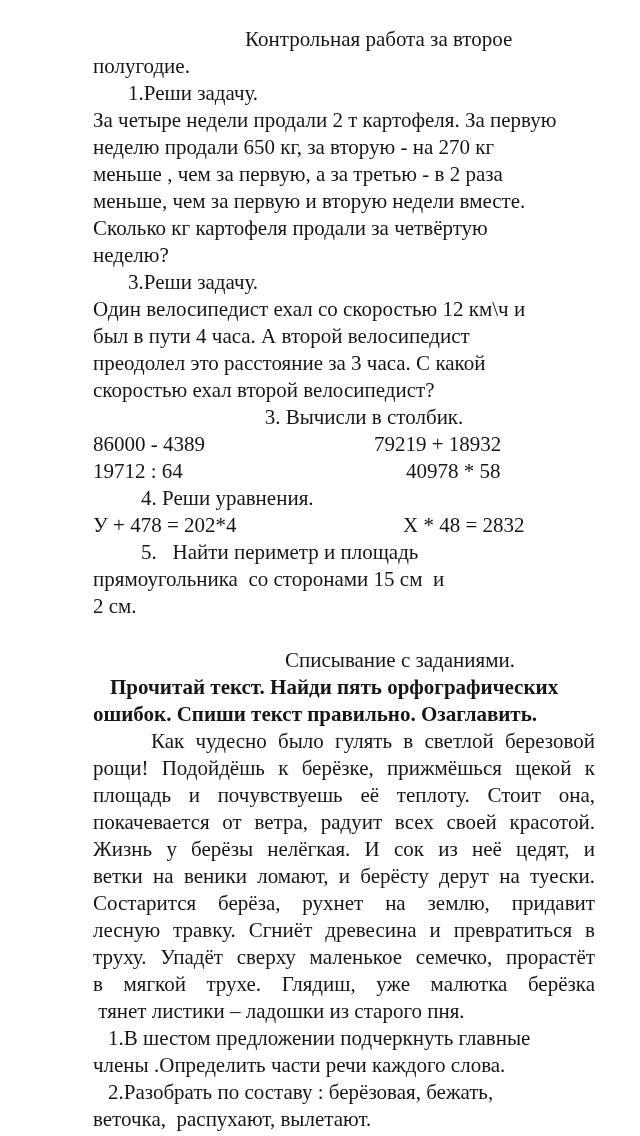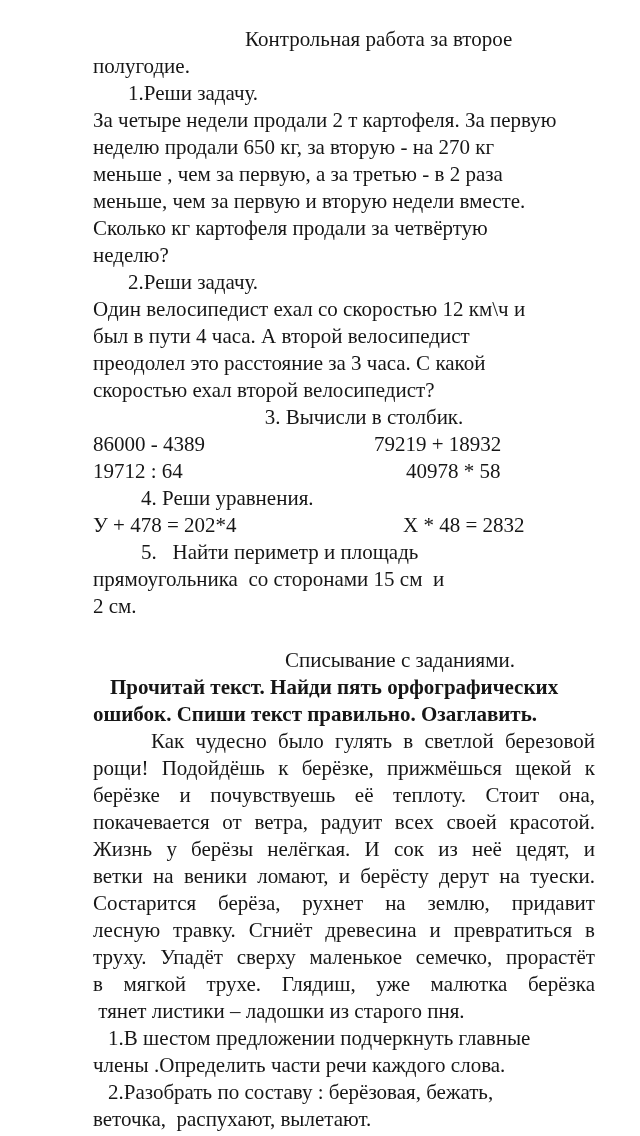--- a/index.html
+++ b/index.html
@@ -56,40 +56,40 @@
 <div id="doc">
     <div class="line i152">Контрольная работа за второе</div>
     <div class="line">полугодие.</div>
     <div class="line i35">1.Реши задачу.</div>
     <div class="line">За четыре недели продали 2 т картофеля. За первую</div>
     <div class="line">неделю продали 650 кг, за вторую - на 270 кг</div>
     <div class="line">меньше , чем за первую, а за третью - в 2 раза</div>
     <div class="line">меньше, чем за первую и вторую недели вместе.</div>
     <div class="line">Сколько кг картофеля продали за четвёртую</div>
     <div class="line">неделю?</div>
-    <div class="line i35">2.Реши задачу.</div>
+    <div class="line i35">3.Реши задачу.</div>
     <div class="line">Один велосипедист ехал со скоростью 12 км\ч и</div>
     <div class="line">был в пути 4 часа. А второй велосипедист</div>
     <div class="line">преодолел это расстояние за 3 часа. С какой</div>
     <div class="line">скоростью ехал второй велосипедист?</div>
     <div class="line i40">3. Вычисли в столбик.</div>
     <div class="line cols c1"><span class="col1">86000 - 4389</span><span class="col2">79219 + 18932</span></div>
     <div class="line cols c2"><span class="col1">19712 : 64</span><span class="col2">40978 * 58</span></div>
     <div class="line i48">4. Реши уравнения.</div>
     <div class="line cols c3"><span class="col1">У + 478 = 202*4</span><span class="col2">Х * 48 = 2832</span></div>
     <div class="line i48">5.   Найти периметр и площадь</div>
     <div class="line">прямоугольника  со сторонами 15 см  и</div>
     <div class="line">2 см.</div>
     <div class="line blank"></div>
     <div class="line i192">Списывание с заданиями.</div>
     <div class="line bold i17">Прочитай текст. Найди пять орфографических</div>
     <div class="line bold">ошибок. Спиши текст правильно. Озаглавить.</div>
     <div class="line jst i58">Как чудесно было гулять в светлой березовой</div>
     <div class="line jst">рощи! Подойдёшь к берёзке, прижмёшься щекой к</div>
-    <div class="line jst">берёзке и почувствуешь её теплоту. Стоит она,</div>
+    <div class="line jst">площадь и почувствуешь её теплоту. Стоит она,</div>
     <div class="line jst">покачевается от ветра, радуит всех своей красотой.</div>
     <div class="line jst">Жизнь у берёзы нелёгкая. И сок из неё цедят, и</div>
     <div class="line jst">ветки на веники ломают, и берёсту дерут на  туески.</div>
     <div class="line jst">Состарится берёза, рухнет на землю, придавит</div>
     <div class="line jst">лесную травку. Сгниёт древесина и превратиться в</div>
     <div class="line jst">труху. Упадёт сверху маленькое семечко, прорастёт</div>
     <div class="line jst">в мягкой трухе. Глядиш, уже малютка берёзка</div>
     <div class="line"> тянет листики – ладошки из старого пня.</div>
     <div class="line i15">1.В шестом предложении подчеркнуть главные</div>
     <div class="line">члены .Определить части речи каждого слова.</div>

